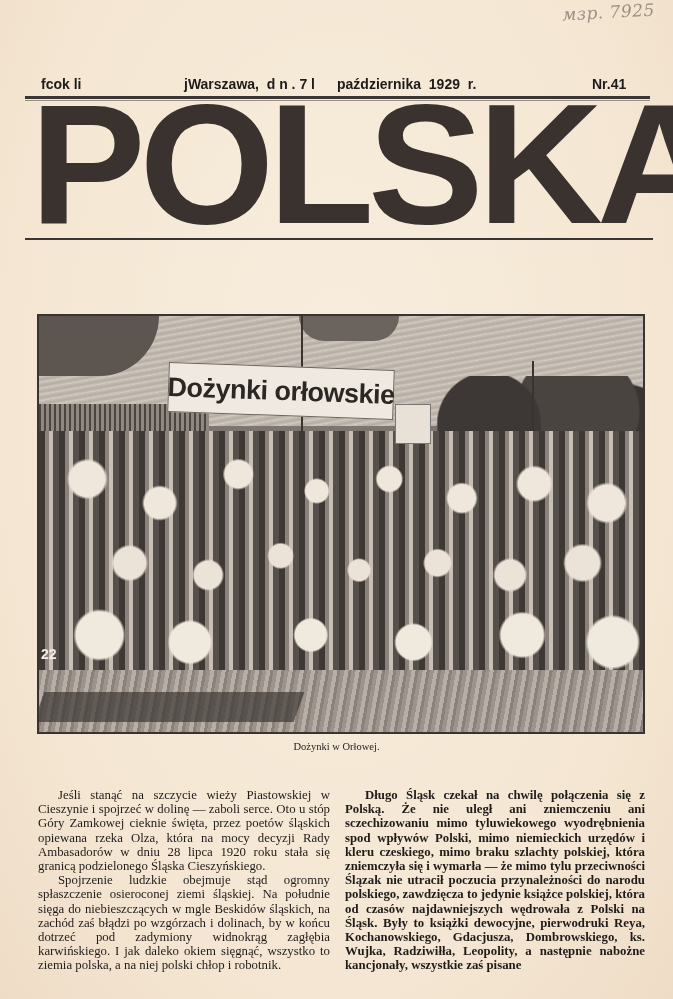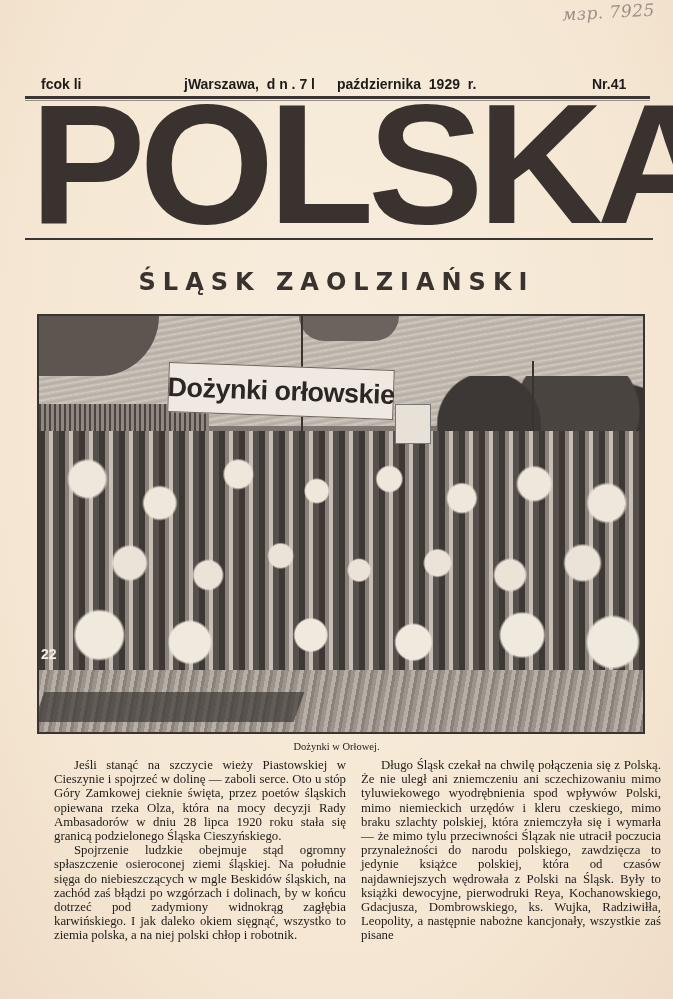--- a/index.html
+++ b/index.html
@@ -68,44 +68,43 @@
   .photo .shadow { position:absolute; left:0; bottom:10px; width:260px; height:30px; background:#3d3734; transform:skewX(-20deg); opacity:0.7; }
   .photo .banner { position:absolute; left:129px; top:50px; width:224px; height:48px;
     background:#efe9e1; border:1px solid #6a625d; transform:rotate(2deg);
     font-family:"Liberation Sans", sans-serif; font-weight:bold; font-size:27px; color:#2c2725;
     display:flex; align-items:center; justify-content:center; letter-spacing:-0.5px; white-space:nowrap; }
   .photo .sign { position:absolute; left:356px; top:88px; width:34px; height:38px; background:#e8e1d8; border:1px solid #777; }
   .photo .negnum { position:absolute; left:2px; top:330px; color:#f1ece4; font-family:"Liberation Sans", sans-serif; font-weight:bold; font-size:14px;text-align:center; }
   .caption-title { position:absolute; left:0; width:673px; top:741px; text-align:center; font-size:10.5px; color:#222; }
   .caption-text { position:absolute; left:50px; width:585px; top:754px; text-align:center;
     font-style:italic; font-size:10.5px; line-height:13.5px; color:#2a2522; }
-  .col { position:absolute; top:758px; font-size:12.8px; line-height:14.2px; text-align:justify; color:#1f1b19;margin-left:16px; }
+  .col { position:absolute; top:788px; font-size:12.8px; line-height:14.2px; text-align:justify; color:#1f1b19; }
   .col p { margin:0; text-indent:20px; }
   .col-left { left:38px; width:292px; }
-  .col-right { left:345px; width:300px; }
+  .col-right { left:345px; width:300px;font-weight:bold; }
 </style>
 </head>
 <body>
 
 <div class="page">
   <div class="archive-mark">мзр. 7925</div>
 
   <div class="masthead-row">
     <span style="left:41px">fcok li</span>
     <span style="left:184px">jWarszawa,  d n . 7 l</span>
     <span style="left:337px">października  1929  r.</span>
     <span style="left:592px">Nr.41</span>
   </div>
   <div class="rule-top"></div>
   <div class="rule-top2"></div>
 
   <div class="title">POLSKA</div>
   <div class="rule-title"></div>
 
-  <div class="subtitle">ŚLĄSK ZAOLZIAŃSKI</div>
 
   <div class="photo">
     <div class="sky"></div>
     <div class="trees-left"></div>
     <div class="trees-top"></div>
     <div class="trees-right"></div>
     <div class="fence"></div>
     <div class="pole" style="left:262px;top:0;height:130px"></div>
     <div class="pole" style="left:493px;top:45px;height:90px"></div>
     <div class="crowd"></div>

